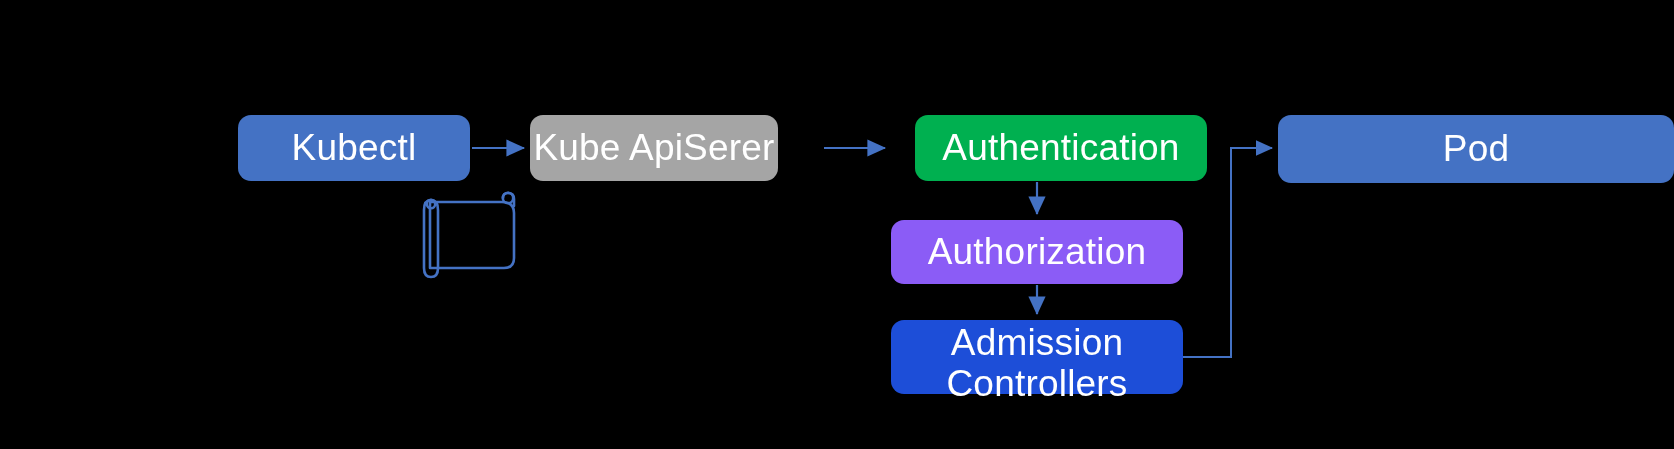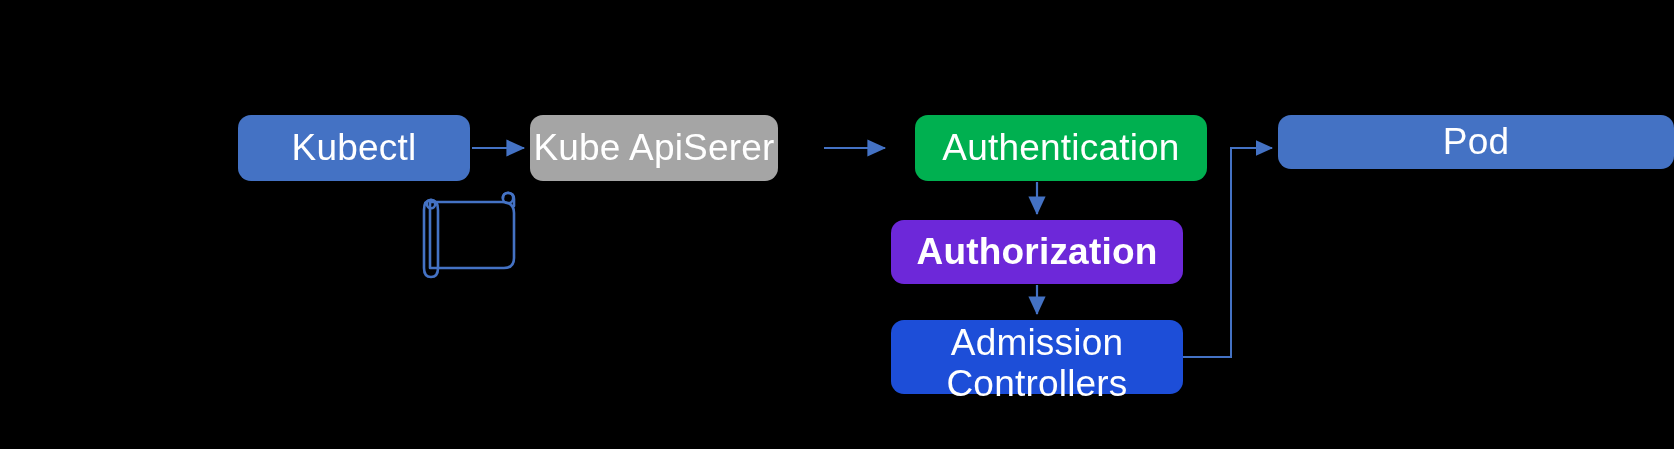--- a/index.html
+++ b/index.html
@@ -62,21 +62,21 @@
     left: 891px; top: 220px; width: 292px; height: 64px;
     font-size: 37px;
   }
   #node-admission {
     left: 891px; top: 320px; width: 292px; height: 74px;
     font-size: 37px;
     align-items: flex-start;
     padding-top: 2px;
   }
   #node-pod {
-    left: 1278px; top: 115px; width: 396px; height: 54px;
+    left: 1278px; top: 115px; width: 396px; height: 68px;
     font-size: 37px;
   }
 
   
   #connectors, #scroll-icon-wrap {
     position: absolute;
     left: 0; top: 0;
     width: 1674px; height: 449px;
     pointer-events: none;
   }
@@ -136,21 +136,21 @@
   </div>
 
   <div class="node" id="node-apiserver" style="background:#A5A5A5;">
     <span class="node-label">Kube ApiSerer</span>
   </div>
 
   <div class="node" id="node-authentication" style="background:#00B050;">
     <span class="node-label">Authentication</span>
   </div>
 
-  <div class="node" id="node-authorization" style="background:#6d28d9;font-weight:bold;">
+  <div class="node" id="node-authorization" style="background:#8b5cf6;">
     <span class="node-label">Authorization</span>
   </div>
 
   <div class="node" id="node-admission" style="background:#1d4ed8;">
     <span class="node-label">Admission
 Controllers</span>
   </div>
 
   <div class="node" id="node-pod" style="background:#4472C4;">
     <span class="node-label">Pod</span>

